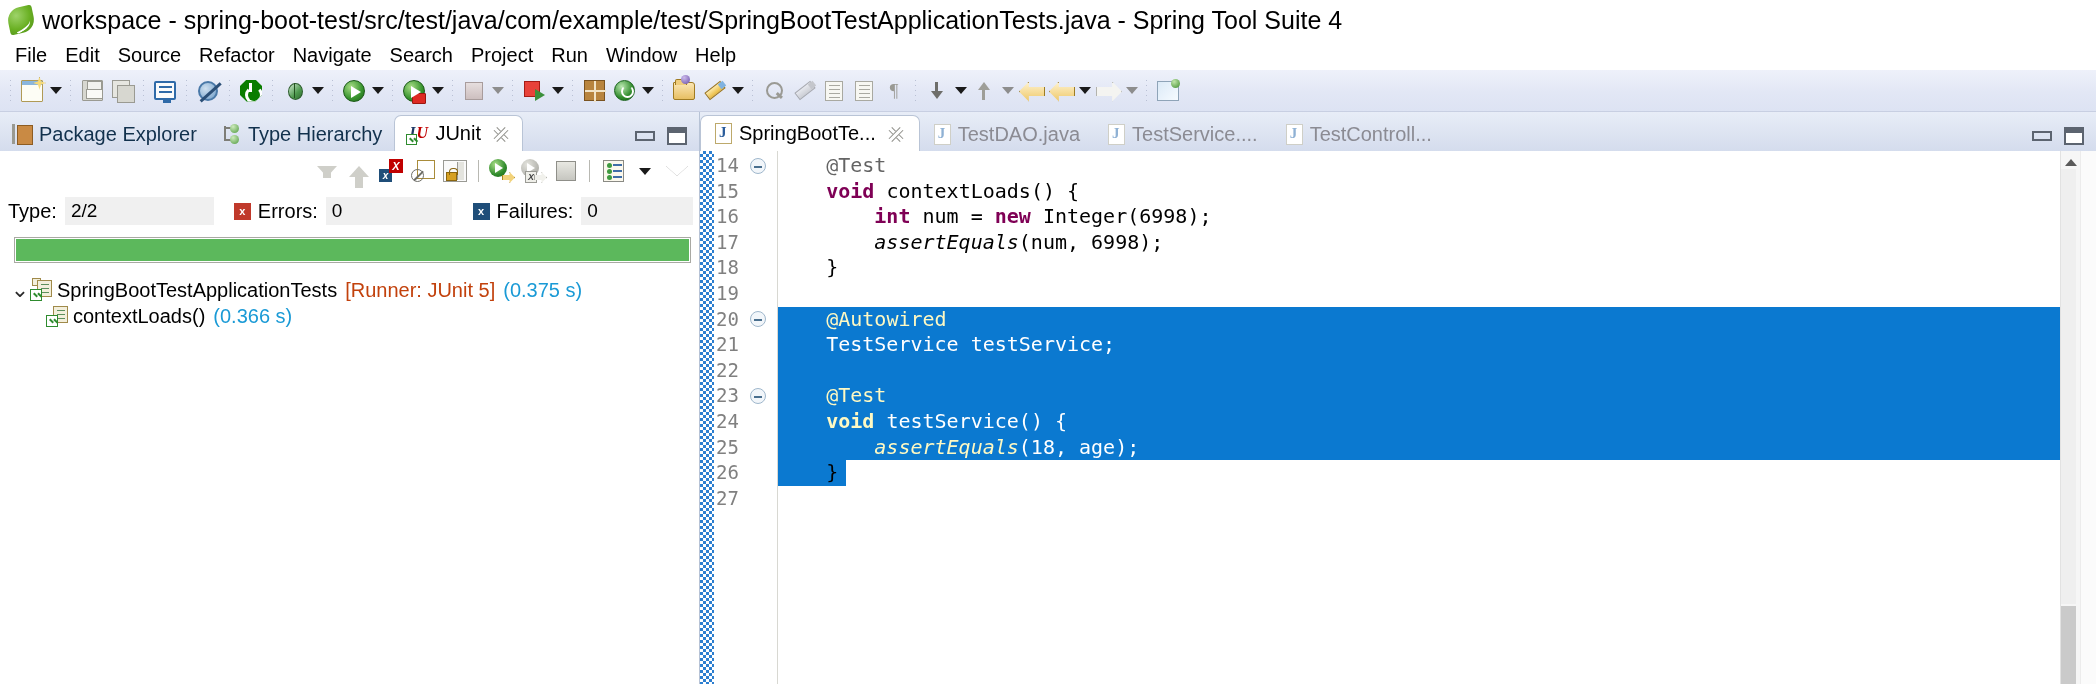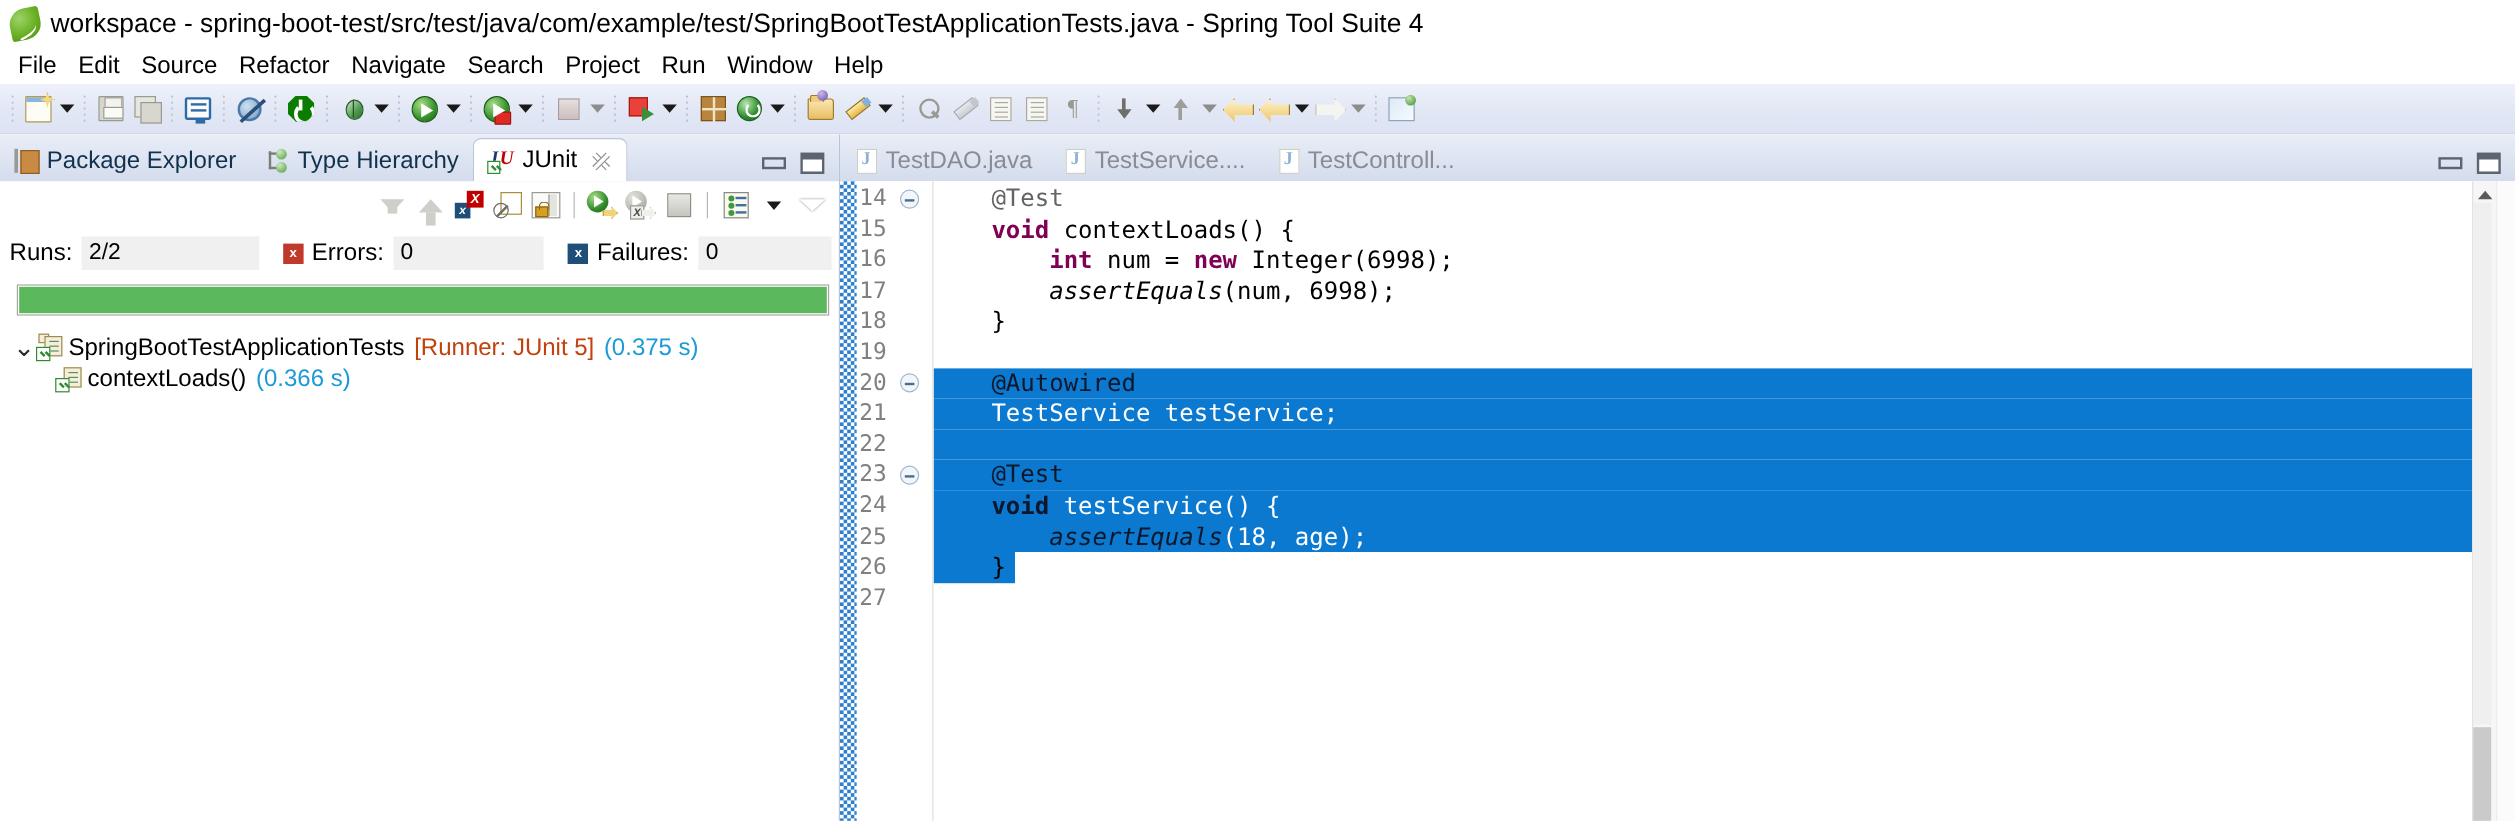--- a/index.html
+++ b/index.html
@@ -11,21 +11,21 @@
     font-family: "Liberation Sans", sans-serif;
   }
 
   
   #titlebar {
     height: 40px;
     display: flex;
     align-items: center;
     padding-left: 8px;
     background: #ffffff;
-    font-size: 22px;
+    font-size: 25px;
     color: #000000;
     white-space: nowrap;
   }
   #app-logo {
     width: 26px; height: 26px;
     margin-right: 8px;
     flex: none;
     position: relative;
   }
   #app-logo .leaf {
@@ -407,21 +407,21 @@
     flex: 1; min-width:0;
     position: relative;
     background: #ffffff;
     font-family: "DejaVu Sans Mono", monospace;
     font-size: 20px;
     padding-top: 2px;
     overflow: hidden;
   }
   .cl { height: 25.6px; line-height: 25.6px; white-space: pre; padding-left: 0px; }
   .cl.sel { background: #0b79d0; color: #ffffff; }
-  .cl.sel .kw, .cl.sel .lit, .cl.sel .an, .cl.sel .fn { color:#0f172a; }
+  .cl.sel .kw, .cl.sel .lit, .cl.sel .an, .cl.sel .fn { color:#fef9c3; }
   .kw { color:#7f0055; font-weight:bold; }
   .an { color:#646464; }
   .fn { font-style: italic; }
 
   .vscroll {
     width: 20px; flex:none;
     background: #f6f6f6;
     border-left: 1px solid #e2e2e2;
     position: relative;
   }
@@ -686,21 +686,21 @@
       <div class="jt-btn">
           <i class="caret-dn"></i>
         </div>
       <div class="jt-btn">
           <span class="vmenu"></span>
         </div>
     </div>
 
 
     <div class="counters">
-      <span class="lbl">Runs:</span>
+      <span class="lbl">Type:</span>
       <span class="val cnt-runs-val">2/2</span>
       <span style="width:22px"></span>
       <span class="sq-ic sq-red">x</span>
       <span class="lbl">Errors:</span>
       <span class="val cnt-errors-val">0</span>
       <span style="width:22px"></span>
       <span class="sq-ic sq-blue">x</span>
       <span class="lbl">Failures:</span>
       <span class="val cnt-fail-val">0</span>
     </div>
@@ -733,20 +733,25 @@
             </span>
             <span class="nm">contextLoads()</span>
             <span class="tm">(0.366 s)</span>
           </span>
         </div>
       </div>
   </div>
 
   <div id="editor-area">
     <div class="editor-tabs">
+      <div class="ed-tab active">
+        <span class="java-ic"></span>
+        <span>SpringBootTe...</span>
+        <span class="tab-close"></span>
+      </div>
       <div class="ed-tab inactive">
         <span class="java-ic"></span>
         <span>TestDAO.java</span>
       </div>
       <div class="ed-tab inactive">
         <span class="java-ic"></span>
         <span>TestService....</span>
       </div>
       <div class="ed-tab inactive">
         <span class="java-ic"></span>

